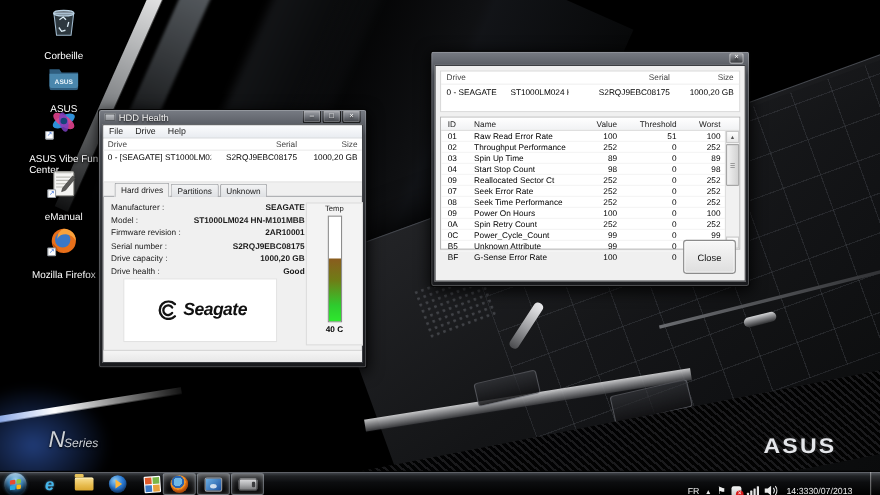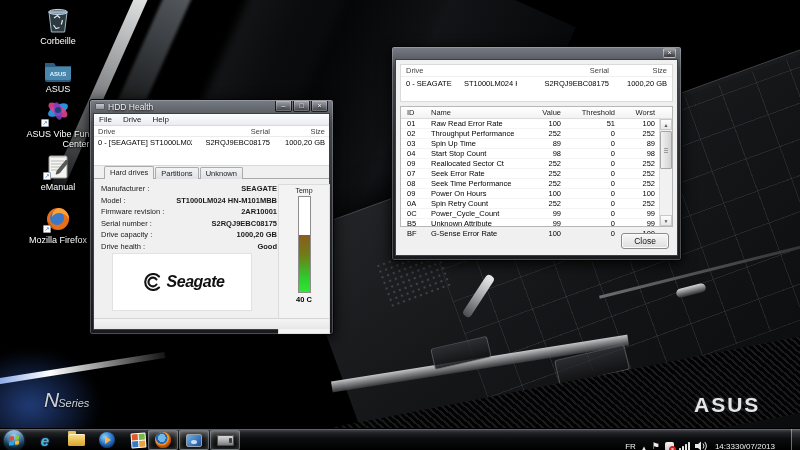--- a/index.html
+++ b/index.html
@@ -49,21 +49,21 @@
     background:linear-gradient(to right,rgba(130,170,255,.85),#fff 35%,rgba(255,255,255,.08));filter:blur(.7px);}
   .wp-nseries{left:44px;top:388px;color:#cdd1d7;text-shadow:0 1px 2px #000;}
   .wp-nseries .n{font-size:21px;font-style:italic;font-weight:400;letter-spacing:-1px;}
   .wp-nseries .s{font-size:11px;font-style:italic;}
   .wp-asus{left:694px;top:394px;font-size:21px;font-weight:bold;letter-spacing:2px;color:#e4e6ea;
     transform:scaleY(.92);text-shadow:0 1px 1px #000,0 0 3px rgba(255,255,255,.25);}
 
   
   .dicon{position:absolute;left:14px;width:88px;display:flex;flex-direction:column;align-items:center;cursor:default;}
   .dicon .glyph{height:30px;display:flex;align-items:flex-end;justify-content:center;position:relative;}
-  .dicon .lbl{margin-top:2px;font-size:9px;color:#fff;text-align:right;line-height:10px;
+  .dicon .lbl{margin-top:12px;font-size:9px;color:#fff;text-align:left;line-height:10px;
     text-shadow:0 1px 2px #000,0 0 3px #000;white-space:pre-line;}
   .sc-badge{position:absolute;left:-2px;bottom:0;width:8px;height:8px;background:#fff;border:1px solid #9aa0a8;
     border-radius:1px;font-size:6px;line-height:6px;color:#1b5bd8;text-align:center;}
 
   
   .win{position:absolute;border:1px solid #050505;border-radius:3px;padding:0 3px 3px 3px;
     background:linear-gradient(to bottom,#787c84,#45484e 10%,#2a2c30 45%,#191a1d);
     box-shadow:0 3px 14px rgba(0,0,0,.9),inset 0 0 0 1px rgba(255,255,255,.22);}
   .tbar{height:13px;display:flex;align-items:center;color:#f2f2f2;font-size:8.5px;text-shadow:0 1px 2px #000;padding:0 2px;}
   .tbar .ticon{width:10px;height:7px;border-radius:1px;margin-right:3px;
@@ -87,21 +87,21 @@
   .c-serial{width:78px;text-align:right;white-space:nowrap;}
   .c-size{width:55px;text-align:right;white-space:nowrap;}
   .tabstrip{height:13px;display:flex;align-items:flex-end;padding:0 10px;gap:1px;background:#f0f0f0;position:relative;}
   .tabstrip::after{content:"";position:absolute;left:0;right:0;bottom:0;height:1px;background:#a9abae;}
   .tab{position:relative;z-index:2;font-size:7.5px;color:#222;padding:1px 5px 1px;border:1px solid #a9abae;
     border-bottom:none;border-radius:2px 2px 0 0;background:linear-gradient(#f2f3f4,#dfe1e4);}
   .tab.active{background:#f0f0f0;padding-bottom:2px;box-shadow:0 1px 0 #f0f0f0;}
   .tabpage{position:relative;height:141px;font-size:7.5px;color:#1a1a1a;}
   .inforow{display:flex;justify-content:space-between;width:176px;margin:0 0 0 7px;height:11.5px;align-items:center;}
   .inforow .v{font-weight:bold;text-align:right;}
-  .gpanel{position:absolute;left:184px;top:5px;width:52px;height:150px;border:1px solid #dcdcdc;background:#f3f3f3;
+  .gpanel{position:absolute;left:184px;top:5px;width:52px;height:130px;border:1px solid #dcdcdc;background:#f3f3f3;
     display:flex;justify-content:space-around;padding-top:2px;}
   .gauge{display:flex;flex-direction:column;align-items:center;width:22px;}
   .gauge .glbl{font-size:7px;color:#222;}
   .bar{width:13px;height:97px;border:1px solid #8d8d8d;background:#fff;position:relative;margin:2px 0;}
   .fill{position:absolute;bottom:0;left:0;right:0;}
   .fill.temp{background:linear-gradient(to bottom,#8a5c1e,#6f7d16 35%,#2ecb2e 75%,#2ee82e);}
   .fill.health{background:linear-gradient(to bottom,#3fe03a,#2fae2f 40%,#9a7a14 68%,#d04010 85%,#ee1111);}
   .gauge .gval{font-size:7.5px;font-weight:bold;color:#000;}
   .seagatebox{position:absolute;left:18px;top:74px;width:140px;height:58px;background:#fff;border:1px solid #e2e2e2;
     display:flex;align-items:center;justify-content:center;gap:3px;}
@@ -134,21 +134,21 @@
   .trow{flex:1;display:flex;align-items:center;border-bottom:1px solid #f4f4f4;color:#000;}
   .trow:last-child{border-bottom:none;}
   .vscroll{position:absolute;right:0;top:12px;bottom:0;width:13px;background:#f1f1f1;border-left:1px solid #dedede;}
   .sarrow{position:absolute;left:0;right:0;height:11px;text-align:center;font-size:5px;color:#555;line-height:11px;
     background:linear-gradient(#fdfdfd,#e8e8e8);border:1px solid #c9c9c9;}
   .sarrow.up{top:0;} .sarrow.dn{bottom:0;border-top:1px solid #c9c9c9;}
   .sthumb{position:absolute;left:0;right:0;top:12px;height:38px;border:1px solid #a6a6a6;border-radius:1px;
     background:linear-gradient(to right,#f2f2f2,#d2d2d2);}
   .sthumb::after{content:"";position:absolute;left:3px;right:3px;top:16px;height:5px;
     background:repeating-linear-gradient(to bottom,#9a9a9a 0 1px,transparent 1px 2px);}
-  .closebtn{position:absolute;right:8px;bottom:6px;width:48px;height:16px;border:1px solid #8b8b8b;border-radius:3px;
+  .closebtn{position:absolute;right:8px;bottom:6px;width:48px;height:31px;border:1px solid #8b8b8b;border-radius:3px;
     background:linear-gradient(#f7f7f7,#ececec 45%,#dedede);box-shadow:inset 0 0 0 1px #fbfbfb;
     font-size:8.5px;color:#111;display:flex;align-items:center;justify-content:center;}
 
   
   #taskbar{position:absolute;left:0;bottom:0;width:800px;height:22px;z-index:50;
     background:linear-gradient(#4a4e55,#202225 18%,#0c0d0f 45%,#010101 95%);
     border-top:1px solid #000;box-shadow:inset 0 1px 0 rgba(255,255,255,.14);}
   .orb{position:absolute;left:4px;top:1px;width:20px;height:20px;border-radius:50%;
     background:radial-gradient(circle at 50% 30%,#9fd4f0,#3a7fb4 40%,#123b5e 75%,#071626);
     box-shadow:inset 0 -3px 4px rgba(0,0,0,.65),inset 0 2px 3px rgba(255,255,255,.55),0 0 3px rgba(80,160,220,.5);}

